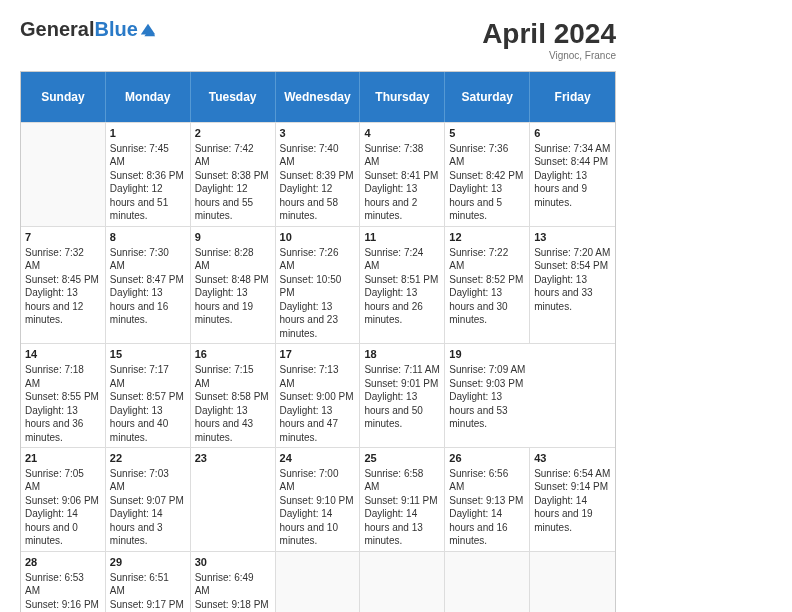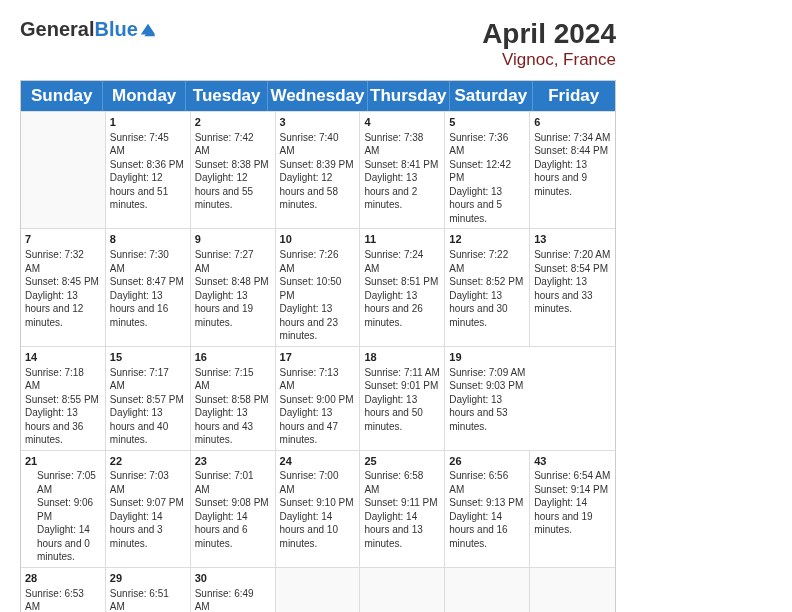--- a/index.html
+++ b/index.html
@@ -45,40 +45,40 @@
     }
     .title-block {
       text-align: right;
     }
     .title-month {
       font-size: 28px;
       font-weight: bold;
       color: #333;
     }
     .title-location {
-      font-size: 17px;
-      color: #7f1d1d;
+      font-size: 10px;
+      color: #737373;
     }
     .calendar {
       flex: 1;
       display: flex;
       flex-direction: column;
       border: 1px solid #ccc;
     }
     .cal-header {
       display: grid;
       grid-template-columns: repeat(7, 1fr);
       background: #2a7ac7;
     }
     .cal-header-cell {
       color: #fff;
-      font-size: 17px;
+      font-size: 12px;
       font-weight: bold;
       text-align: center;
-      padding: 5px 2px;
+      padding: 18px 2px;
       border-right: 1px solid #5599d4;
     }
     .cal-header-cell:last-child { border-right: none; }
     .cal-body {
       flex: 1;
       display: flex;
       flex-direction: column;
     }
     .cal-row {
       display: grid;
@@ -165,21 +165,21 @@
           </div>
           <div class="cal-cell">
             <span class="day-number">4</span>
             <div class="cell-text" style="white-space: pre-line;">Sunrise: 7:38 AM
 Sunset: 8:41 PM
 Daylight: 13 hours and 2 minutes.</div>
           </div>
           <div class="cal-cell">
             <span class="day-number">5</span>
             <div class="cell-text" style="white-space: pre-line;">Sunrise: 7:36 AM
-Sunset: 12:42 PM
+Sunset: 8:42 PM
 Daylight: 13 hours and 5 minutes.</div>
           </div>
           <div class="cal-cell">
             <span class="day-number">6</span>
             <div class="cell-text" style="white-space: pre-line;">Sunrise: 7:34 AM
 Sunset: 8:44 PM
 Daylight: 13 hours and 9 minutes.</div>
           </div>
         </div>
         <div class="cal-row">
@@ -190,21 +190,21 @@
 Daylight: 13 hours and 12 minutes.</div>
           </div>
           <div class="cal-cell">
             <span class="day-number">8</span>
             <div class="cell-text" style="white-space: pre-line;">Sunrise: 7:30 AM
 Sunset: 8:47 PM
 Daylight: 13 hours and 16 minutes.</div>
           </div>
           <div class="cal-cell">
             <span class="day-number">9</span>
-            <div class="cell-text" style="white-space: pre-line;">Sunrise: 7:27 AM
+            <div class="cell-text" style="white-space: pre-line;">Sunrise: 8:28 AM
 Sunset: 8:48 PM
 Daylight: 13 hours and 19 minutes.</div>
           </div>
           <div class="cal-cell">
             <span class="day-number">10</span>
             <div class="cell-text" style="white-space: pre-line;">Sunrise: 7:26 AM
 Sunset: 10:50 PM
 Daylight: 13 hours and 23 minutes.</div>
           </div>
           <div class="cal-cell">
@@ -260,35 +260,32 @@
           <div class="cal-cell">
             <span class="day-number">19</span>
             <div class="cell-text" style="white-space: pre-line;">Sunrise: 7:09 AM
 Sunset: 9:03 PM
 Daylight: 13 hours and 53 minutes.</div>
           </div>
         </div>
         <div class="cal-row">
           <div class="cal-cell">
             <span class="day-number">21</span>
-            <div class="cell-text" style="white-space: pre-line; margin-left: 12px;">Sunrise: 7:05 AM
+            <div class="cell-text" style="white-space: pre-line;">Sunrise: 7:05 AM
 Sunset: 9:06 PM
 Daylight: 14 hours and 0 minutes.</div>
           </div>
           <div class="cal-cell">
             <span class="day-number">22</span>
             <div class="cell-text" style="white-space: pre-line;">Sunrise: 7:03 AM
 Sunset: 9:07 PM
 Daylight: 14 hours and 3 minutes.</div>
           </div>
           <div class="cal-cell">
             <span class="day-number">23</span>
-            <div class="cell-text" style="white-space: pre-line;">Sunrise: 7:01 AM
-Sunset: 9:08 PM
-Daylight: 14 hours and 6 minutes.</div>
           </div>
           <div class="cal-cell">
             <span class="day-number">24</span>
             <div class="cell-text" style="white-space: pre-line;">Sunrise: 7:00 AM
 Sunset: 9:10 PM
 Daylight: 14 hours and 10 minutes.</div>
           </div>
           <div class="cal-cell">
             <span class="day-number">25</span>
             <div class="cell-text" style="white-space: pre-line;">Sunrise: 6:58 AM

